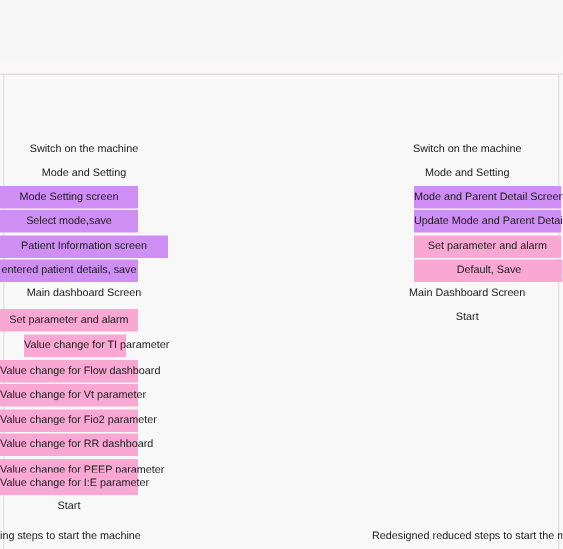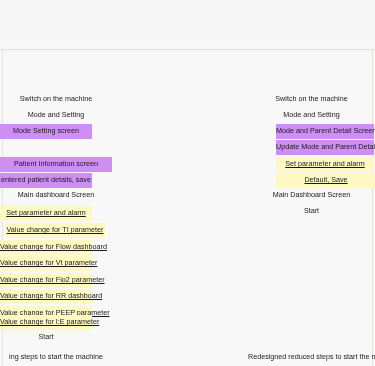--- a/index.html
+++ b/index.html
@@ -48,41 +48,41 @@
     text-align: center;
   }
   .plain {
     background: transparent;
   }
   .box {
     box-sizing: border-box;
     padding: 2px 0 0 0;
   }
   .purple { background: #cf8ef4; }
-  .cyan   { background: #fef9c3; text-decoration: underline; }
+  .cyan   { background: #f9a8d4; }
 
   
   .l1  { left: 0px;  top: 54px;  width: 112px; }
   .l2  { left: 0px;  top: 70px;  width: 112px; }
   .l3  { left: 0px;  top: 84px;  width: 92px; height: 15px; }
   .l4  { left: 0px;  top: 100px; width: 92px; height: 15px; }
   .l5  { left: 0px;  top: 117px; width: 112px; height: 15px; }
   .l6  { left: 0px;  top: 133px; width: 92px; height: 15px; }
   .l7  { left: 0px;  top: 150px; width: 112px; }
   .l8  { left: 0px;  top: 166px; width: 92px; height: 15px; }
-  .l9  { left: 5px;  top: 183px; width: 100px; height: 15px; }
+  .l9  { left: 16px;  top: 183px; width: 68px; height: 15px; }
   .l10 { left: 0px;  top: 200px; width: 92px; height: 15px; }
   .l11 { left: 0px;  top: 216px; width: 92px; height: 15px; }
   .l12 { left: 0px;  top: 233px; width: 92px; height: 15px; }
   .l13 { left: 0px;  top: 249px; width: 92px; height: 15px; }
   .l14 { left: 0px;  top: 266px; width: 92px; height: 15px; }
   .l15 { left: 0px;  top: 275px; width: 92px; height: 15px; text-align: right; }
   .l16 { left: 0px;  top: 292px; width: 92px; }
 
-  .lcap { left: 0px; top: 312px; width: 112px; text-align: center; font-size: 7.2px; }
+  .lcap { left: 0px; top: 312px; width: 112px; text-align: left; font-size: 7.2px; }
 
   
   .r1 { left: 248px; top: 54px;  width: 127px; }
   .r2 { left: 248px; top: 70px;  width: 127px; }
   .r3 { left: 276px; top: 84px;  width: 98px; height: 15px; }
   .r4 { left: 276px; top: 100px; width: 98px; height: 15px; }
   .r5 { left: 276px; top: 117px; width: 98px; height: 15px; }
   .r6 { left: 276px; top: 133px; width: 100px; height: 15px; }
   .r7 { left: 248px; top: 150px; width: 127px; }
   .r8 { left: 248px; top: 166px; width: 127px; }
@@ -95,20 +95,21 @@
 <div class="canvas">
 
   <div class="hline top"></div>
   <div class="hline bottom"></div>
   <div class="vline left"></div>
   <div class="vline right"></div>
 
   <div class="step plain l1">Switch on the machine</div>
   <div class="step plain l2">Mode and Setting</div>
   <div class="step box purple l3">Mode Setting screen</div>
+  <div class="step box purple l4">Select mode,save</div>
   <div class="step box purple l5">Patient Information screen</div>
   <div class="step box purple l6">entered patient details,  save</div>
   <div class="step plain l7">Main dashboard Screen</div>
   <div class="step box cyan l8">Set parameter and alarm</div>
   <div class="step box cyan l9">Value change for TI parameter</div>
   <div class="step box cyan l10">Value change for Flow dashboard</div>
   <div class="step box cyan l11">Value change for Vt parameter</div>
   <div class="step box cyan l12">Value change for Fio2 parameter</div>
   <div class="step box cyan l13">Value change for RR dashboard</div>
   <div class="step box cyan l14">Value change for PEEP parameter</div>

